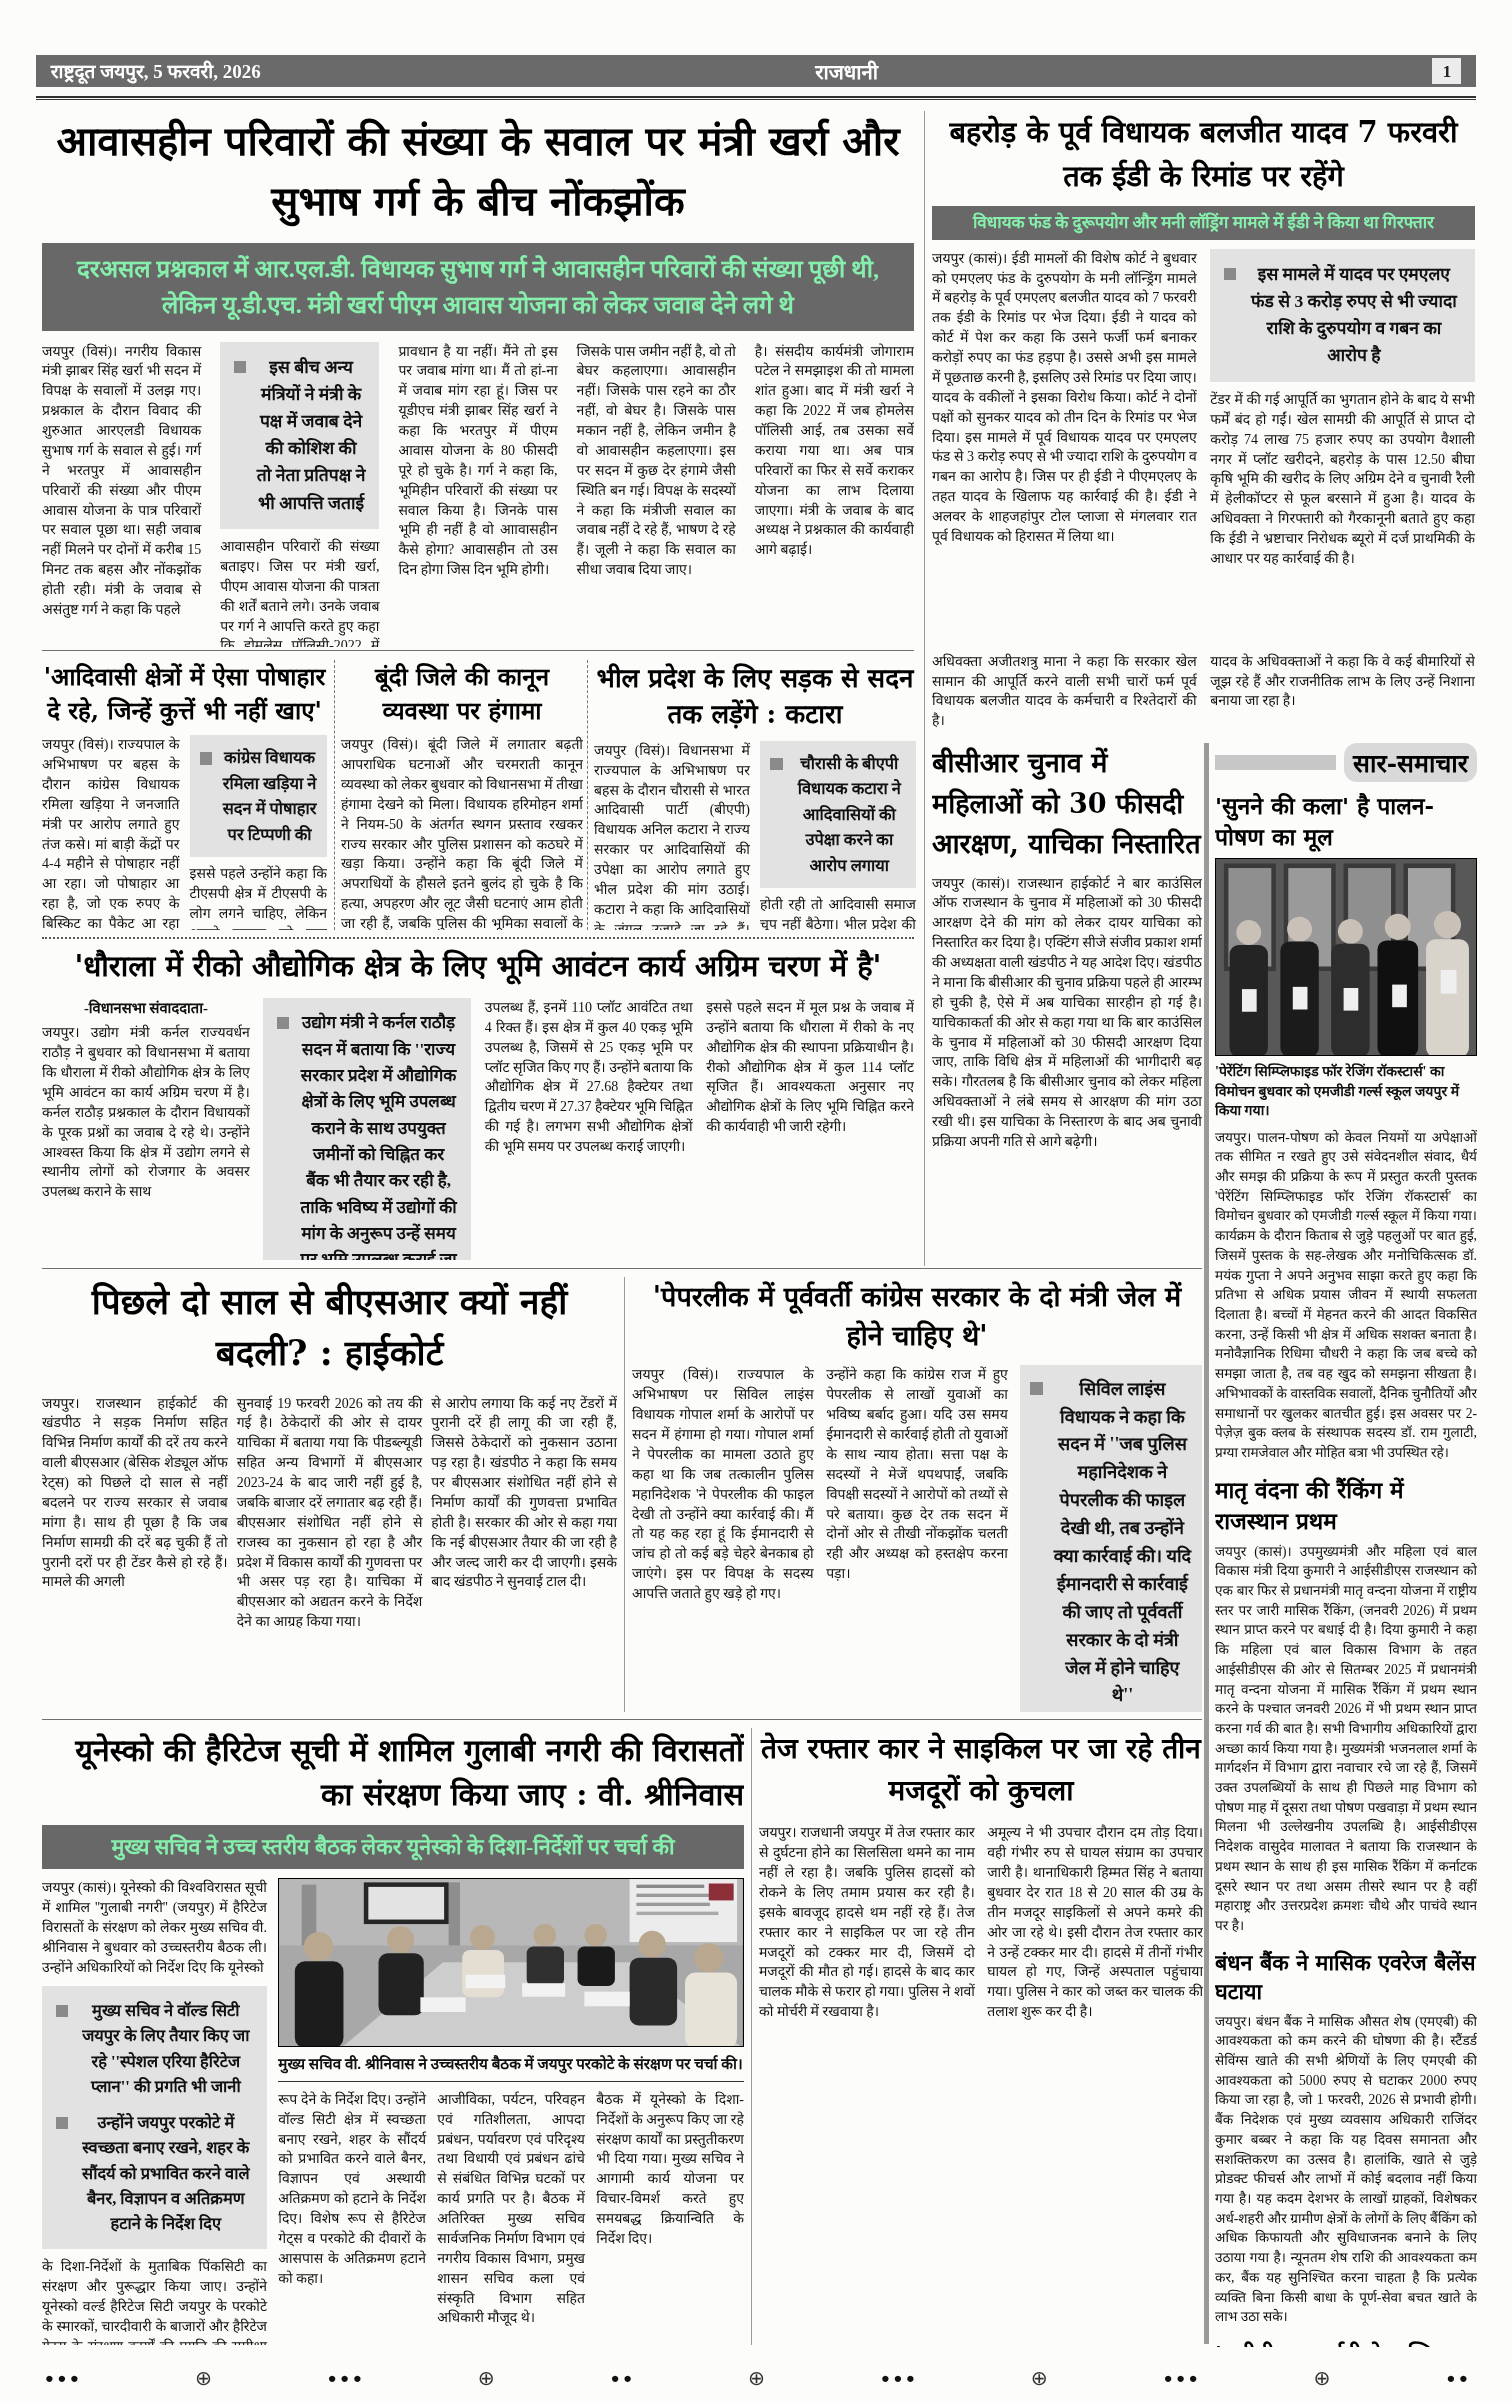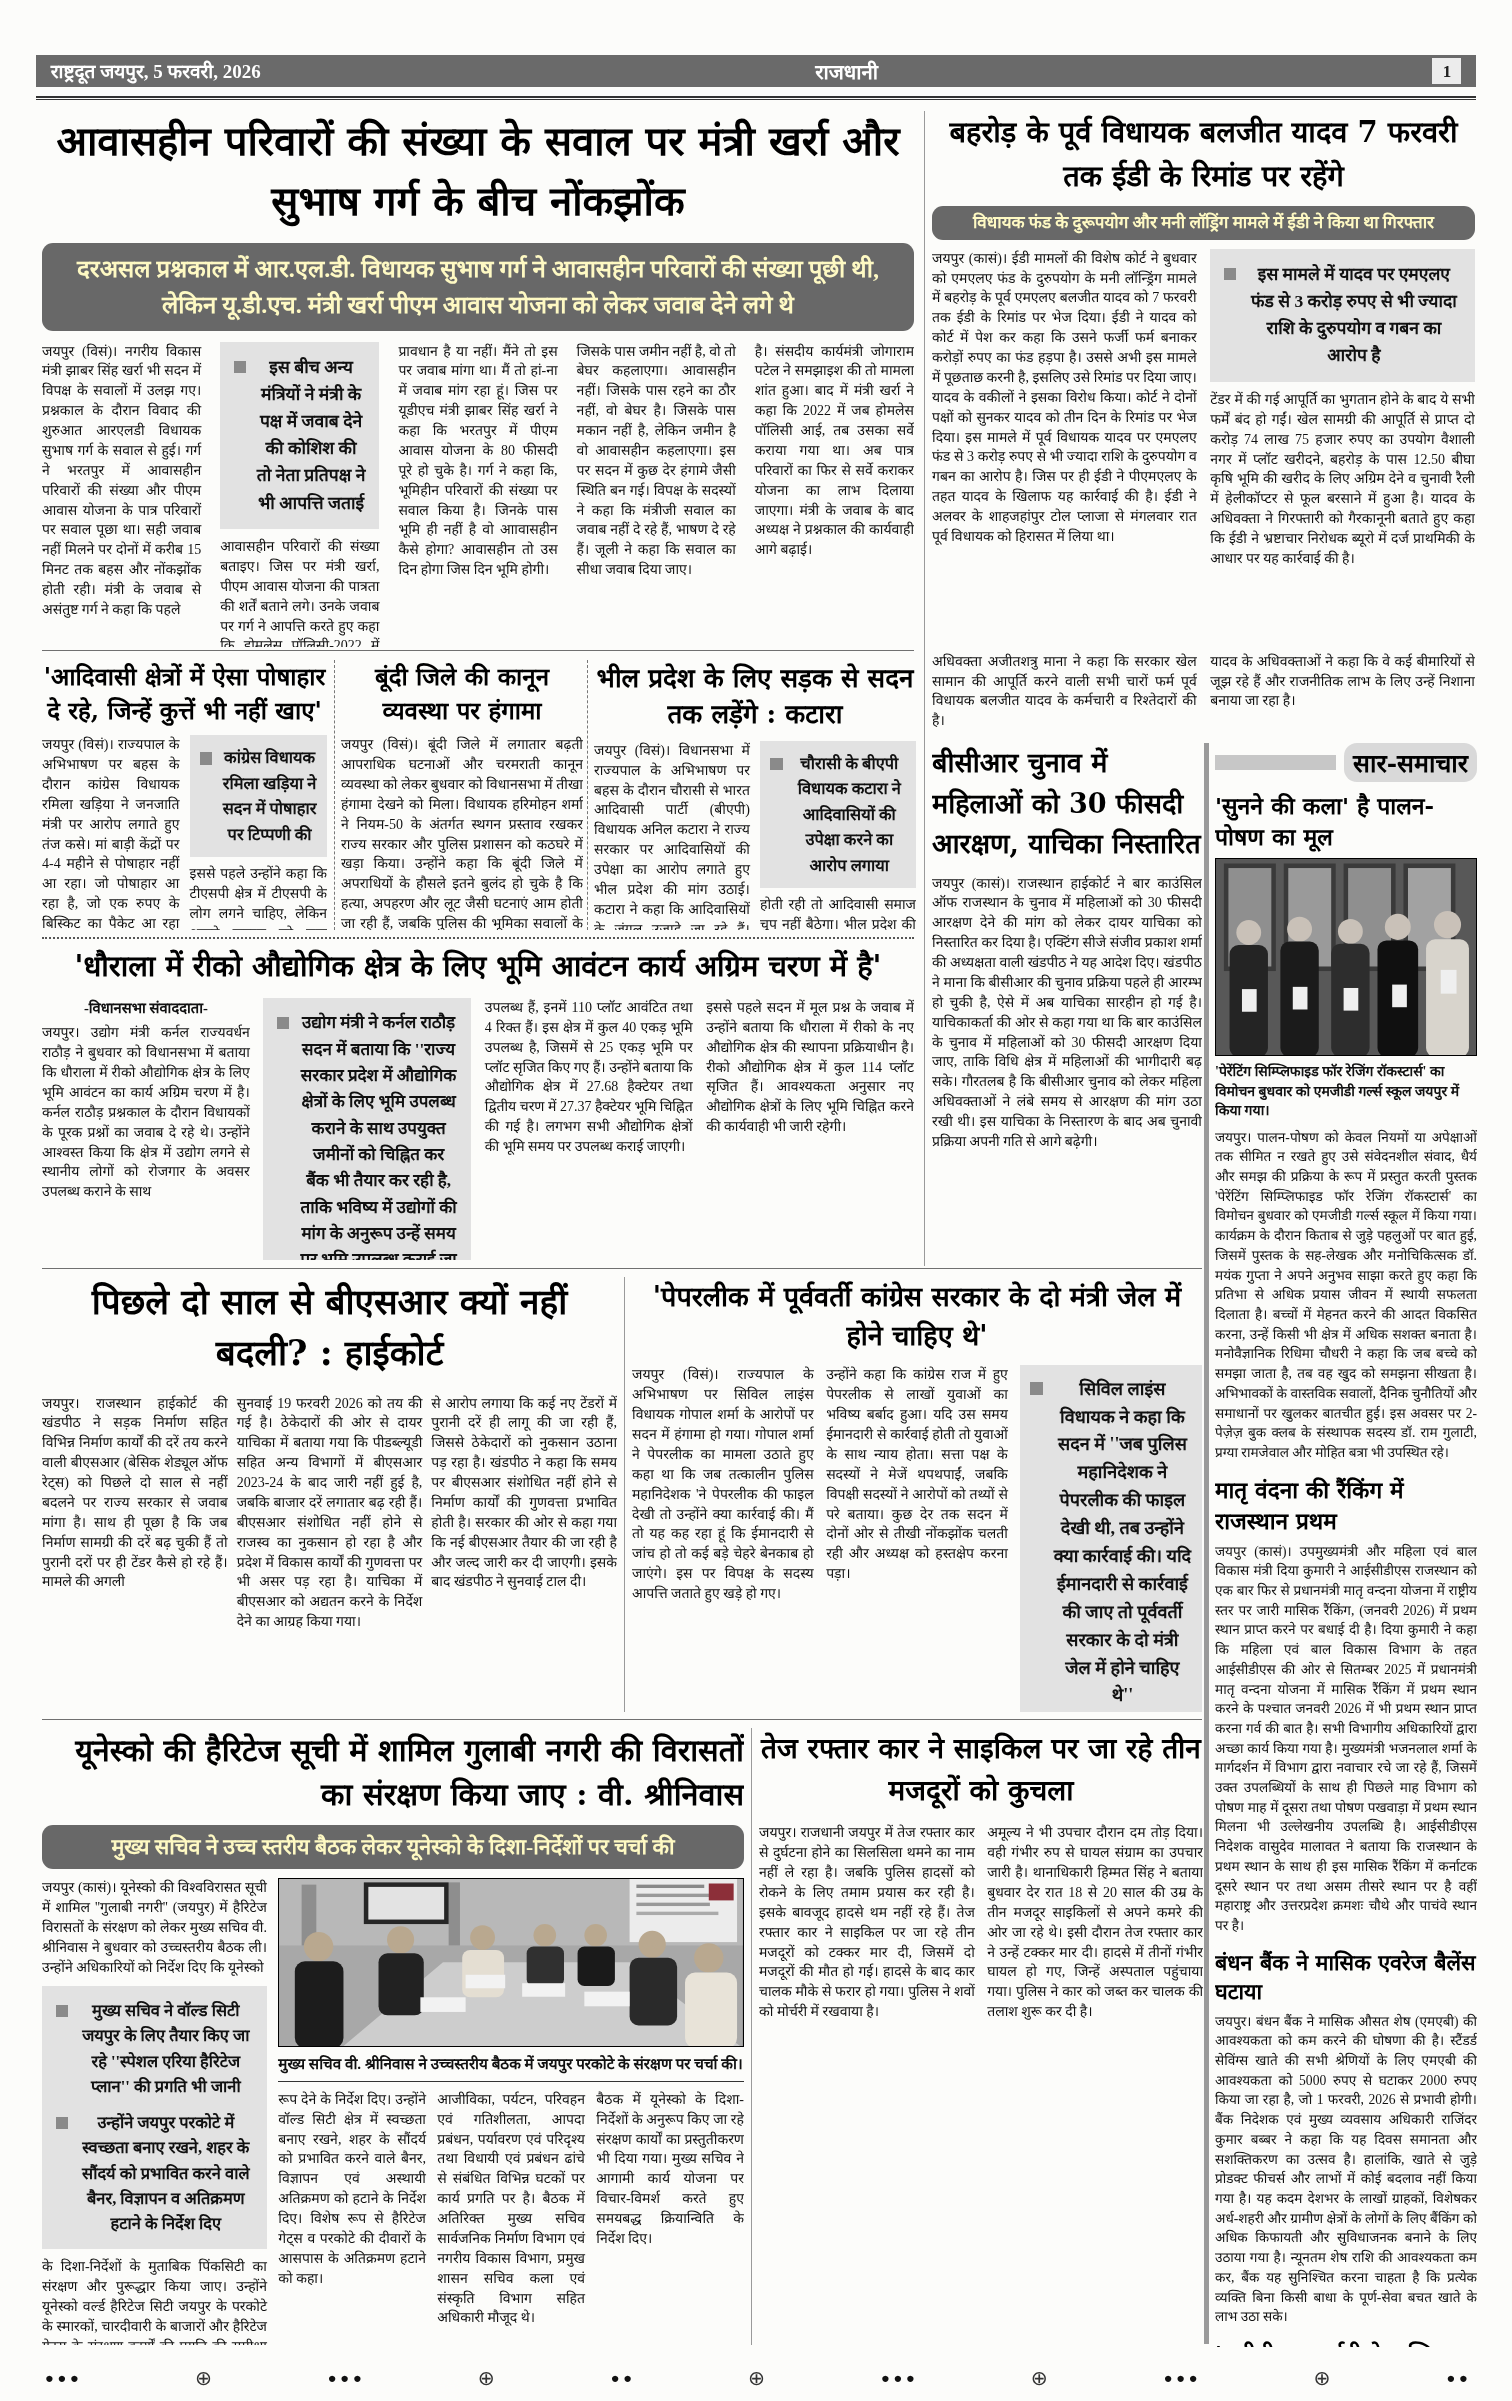--- a/index.html
+++ b/index.html
@@ -5,21 +5,21 @@
   * { box-sizing: border-box; }
   html,body { margin:0; padding:0; background:#e8e8e6; }
   .page { position:relative; width:1512px; height:2401px; background:#fcfcfa;
           font-family:"Liberation Serif", serif; color:#111; overflow:hidden; }
   .abs { position:absolute; }
   .topbar { background:#6a6a6a; color:#fff; display:flex; align-items:center; padding:0 14.7px; }
   .topbar .date { font-size:19px; font-weight:bold; white-space:nowrap; }
   .topbar .center { flex:1; text-align:center; font-size:20.3px; font-weight:bold; }
   .pagebox { background:#ececec; color:#222; font-size:17px; line-height:1; padding:4.5px 10.2px; font-weight:bold; }
   .hl { font-weight:bold; text-align:center; color:#000; font-family:"DejaVu Serif","Liberation Serif",serif; }
-  .subbar { background:#686868; color:#fef9c3; font-weight:bold; text-align:center;border-radius:11px; }
+  .subbar { background:#686868; color:#86efac; font-weight:bold; text-align:center; }
   .cols { display:flex; }
   .col { flex:1; text-align:justify; }
   .body { font-size:14px; line-height:1.42; }
   .small { font-size:13.6px; line-height:1.45; }
   .qbox { background:#e2e2e2; display:flex; padding:12.4px 13.6px; }
   .sq { width:12.4px; height:12.4px; background:#8a8a8a; flex:none; margin:6.8px 10.2px 0 0; }
   .qt { font-weight:bold; font-size:17.5px; line-height:1.55; text-align:center; }
   .vline { background:#9a9a9a; }
   .hline { background:#707070; }
   .dotline { border-top:2.8px dotted #555; }

